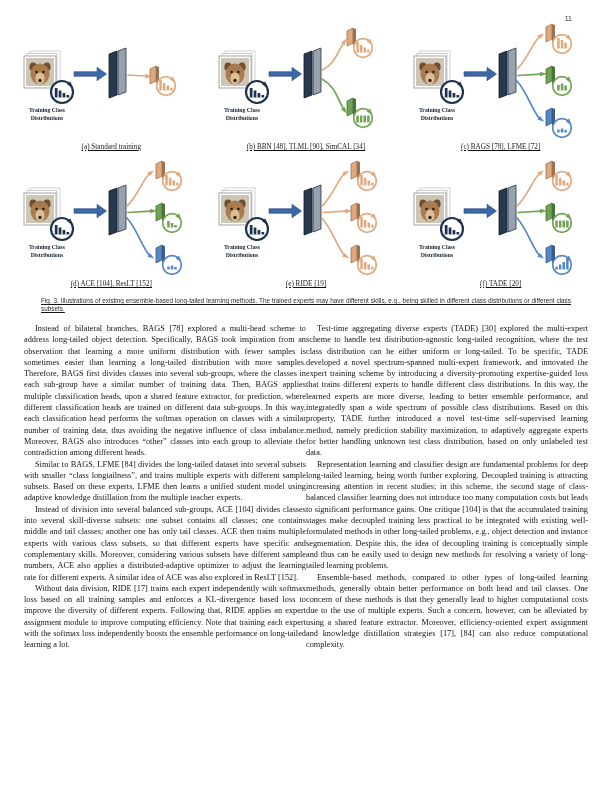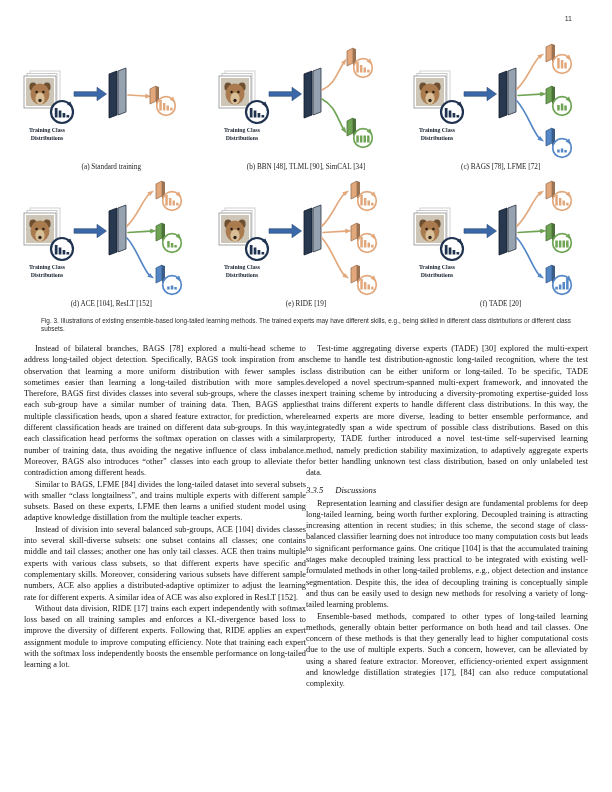--- a/index.html
+++ b/index.html
@@ -11,21 +11,22 @@
     overflow:hidden;
     font-family:"Liberation Serif", serif;
     color:#111;
   }
   .page-number{
     position:absolute;top:15px;right:40px;
     font-family:"Liberation Sans", sans-serif;
     font-size:7px;color:#333;
   }
   .figure-wrap{
-    padding:42px 15px 0 15px;
+    padding:22px 15px 0 15px;
+    text-decoration:underline;
   }
   .figure-grid{
     display:grid;
     grid-template-columns:repeat(3,1fr);
     column-gap:2px;
     row-gap:8px;
   }
   .diagram-cell{margin:0;text-align:center;}
   .diagram-cell svg{display:block;margin:0 auto;}
   .diagram-label{
@@ -489,18 +490,17 @@
 
   <div class="columns">
     <div class="col">
       <p>Instead of bilateral branches, BAGS [78] explored a multi-head scheme to address long-tailed object detection. Specifically, BAGS took inspiration from an observation that learning a more uniform distribution with fewer samples is sometimes easier than learning a long-tailed distribution with more samples. Therefore, BAGS first divides classes into several sub-groups, where the classes in each sub-group have a similar number of training data. Then, BAGS applies multiple classification heads, upon a shared feature extractor, for prediction, where different classification heads are trained on different data sub-groups. In this way, each classification head performs the softmax operation on classes with a similar number of training data, thus avoiding the negative influence of class imbalance. Moreover, BAGS also introduces “other” classes into each group to alleviate the contradiction among different heads.</p>
       <p>Similar to BAGS, LFME [84] divides the long-tailed dataset into several subsets with smaller “class longtailness”, and trains multiple experts with different sample subsets. Based on these experts, LFME then learns a unified student model using adaptive knowledge distillation from the multiple teacher experts.</p>
       <p>Instead of division into several balanced sub-groups, ACE [104] divides classes into several skill-diverse subsets: one subset contains all classes; one contains middle and tail classes; another one has only tail classes. ACE then trains multiple experts with various class subsets, so that different experts have specific and complementary skills. Moreover, considering various subsets have different sample numbers, ACE also applies a distributed-adaptive optimizer to adjust the learning rate for different experts. A similar idea of ACE was also explored in ResLT [152].</p>
       <p>Without data division, RIDE [17] trains each expert independently with softmax loss based on all training samples and enforces a KL-divergence based loss to improve the diversity of different experts. Following that, RIDE applies an expert assignment module to improve computing efficiency. Note that training each expert with the softmax loss independently boosts the ensemble performance on long-tailed learning a lot.</p>
     </div>
     <div class="col">
       <p>Test-time aggregating diverse experts (TADE) [30] explored the multi-expert scheme to handle test distribution-agnostic long-tailed recognition, where the test class distribution can be either uniform or long-tailed. To be specific, TADE developed a novel spectrum-spanned multi-expert framework, and innovated the expert training scheme by introducing a diversity-promoting expertise-guided loss that trains different experts to handle different class distributions. In this way, the learned experts are more diverse, leading to better ensemble performance, and integratedly span a wide spectrum of possible class distributions. Based on this property, TADE further introduced a novel test-time self-supervised learning method, namely prediction stability maximization, to adaptively aggregate experts for better handling unknown test class distribution, based on only unlabeled test data.</p>
-      <h3 class="section-heading"><span class="sec-num">3.3.5</span><span>Discussions</span></h3>
       <p>Representation learning and classifier design are fundamental problems for deep long-tailed learning, being worth further exploring. Decoupled training is attracting increasing attention in recent studies; in this scheme, the second stage of class-balanced classifier learning does not introduce too many computation costs but leads to significant performance gains. One critique [104] is that the accumulated training stages make decoupled training less practical to be integrated with existing well-formulated methods in other long-tailed problems, e.g., object detection and instance segmentation. Despite this, the idea of decoupling training is conceptually simple and thus can be easily used to design new methods for resolving a variety of long-tailed learning problems.</p>
       <p>Ensemble-based methods, compared to other types of long-tailed learning methods, generally obtain better performance on both head and tail classes. One concern of these methods is that they generally lead to higher computational costs due to the use of multiple experts. Such a concern, however, can be alleviated by using a shared feature extractor. Moreover, efficiency-oriented expert assignment and knowledge distillation strategies [17], [84] can also reduce computational complexity.</p>
     </div>
   </div>
 </div>
 
 </body></html>

